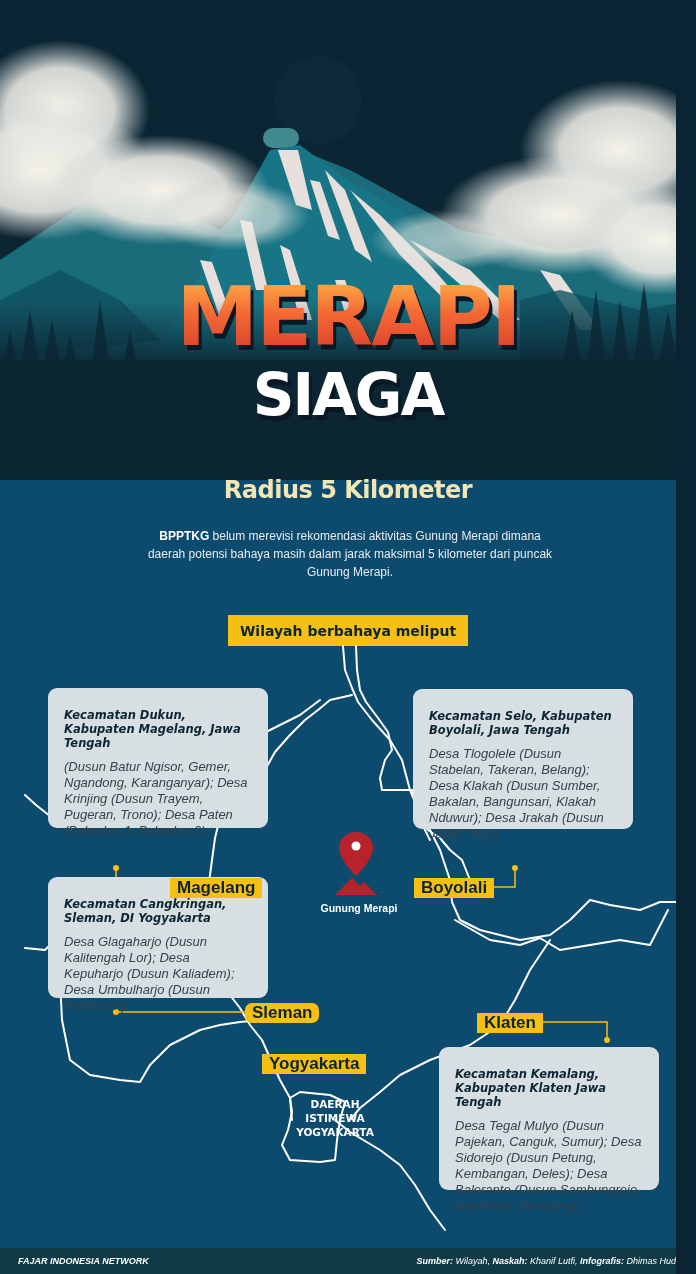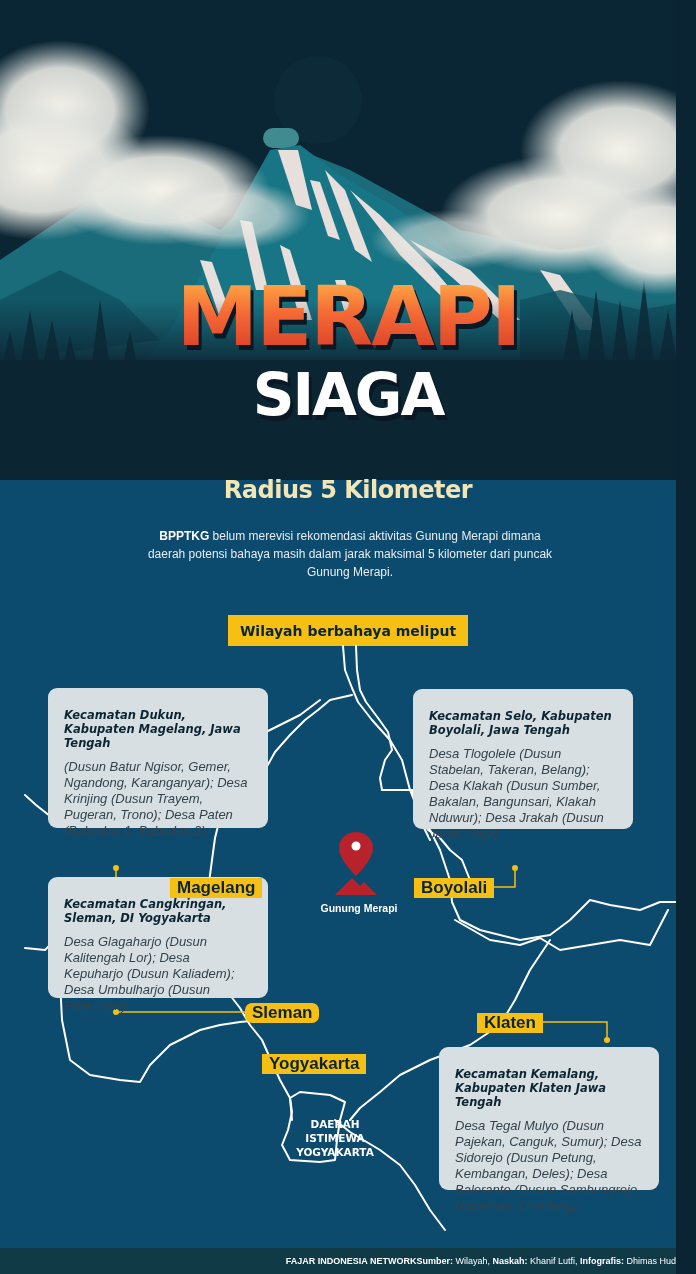--- a/index.html
+++ b/index.html
@@ -43,26 +43,26 @@
   }
   .card-title { font-family:"DejaVu Sans", sans-serif; font-weight:bold; font-size:11.5px; line-height:14px; color:#0c2533; margin-bottom:9px; }
   .card-body { font-size:13px; line-height:16px; color:#33434d; }
   .tag {
     position:absolute; background:#f6bf13; color:#0c2533; font-weight:bold; font-size:17px;
     padding:2px 7px; line-height:16px; white-space:nowrap;
   }
   .pin-label { position:absolute; left:304px; top:902px; width:110px; text-align:center; font-weight:bold; font-size:10.5px; color:#ffffff; }
   .diy {
     position:absolute; left:270px; top:1097px; width:130px; text-align:center;
-    font-family:"DejaVu Sans", sans-serif; font-weight:bold; font-size:10.5px; line-height:14px; color:#ffffff;margin-top:20px;
+    font-family:"DejaVu Sans", sans-serif; font-weight:bold; font-size:10.5px; line-height:14px; color:#ffffff;
   }
   .footer {
     position:absolute; left:0; top:1248px; width:696px; height:26px; background:#0f3a46;
-    display:flex; align-items:center; justify-content:flex-end; padding:0 18px;
-    font-size:9px; color:#ffffff;
+    display:flex; align-items:center; justify-content:space-between; padding:0 18px;
+    font-size:9px; color:#ffffff;font-style:italic;
   }
   .footer .brand { font-weight:bold; }
   .footer .credits b { font-weight:bold; }
   .topline { position:absolute; left:0; top:0; width:696px; height:2px; background:#4d7d8a; }
 </style>
 </head>
 <body>
 
 <div class="page">
   <div class="topline"></div>

